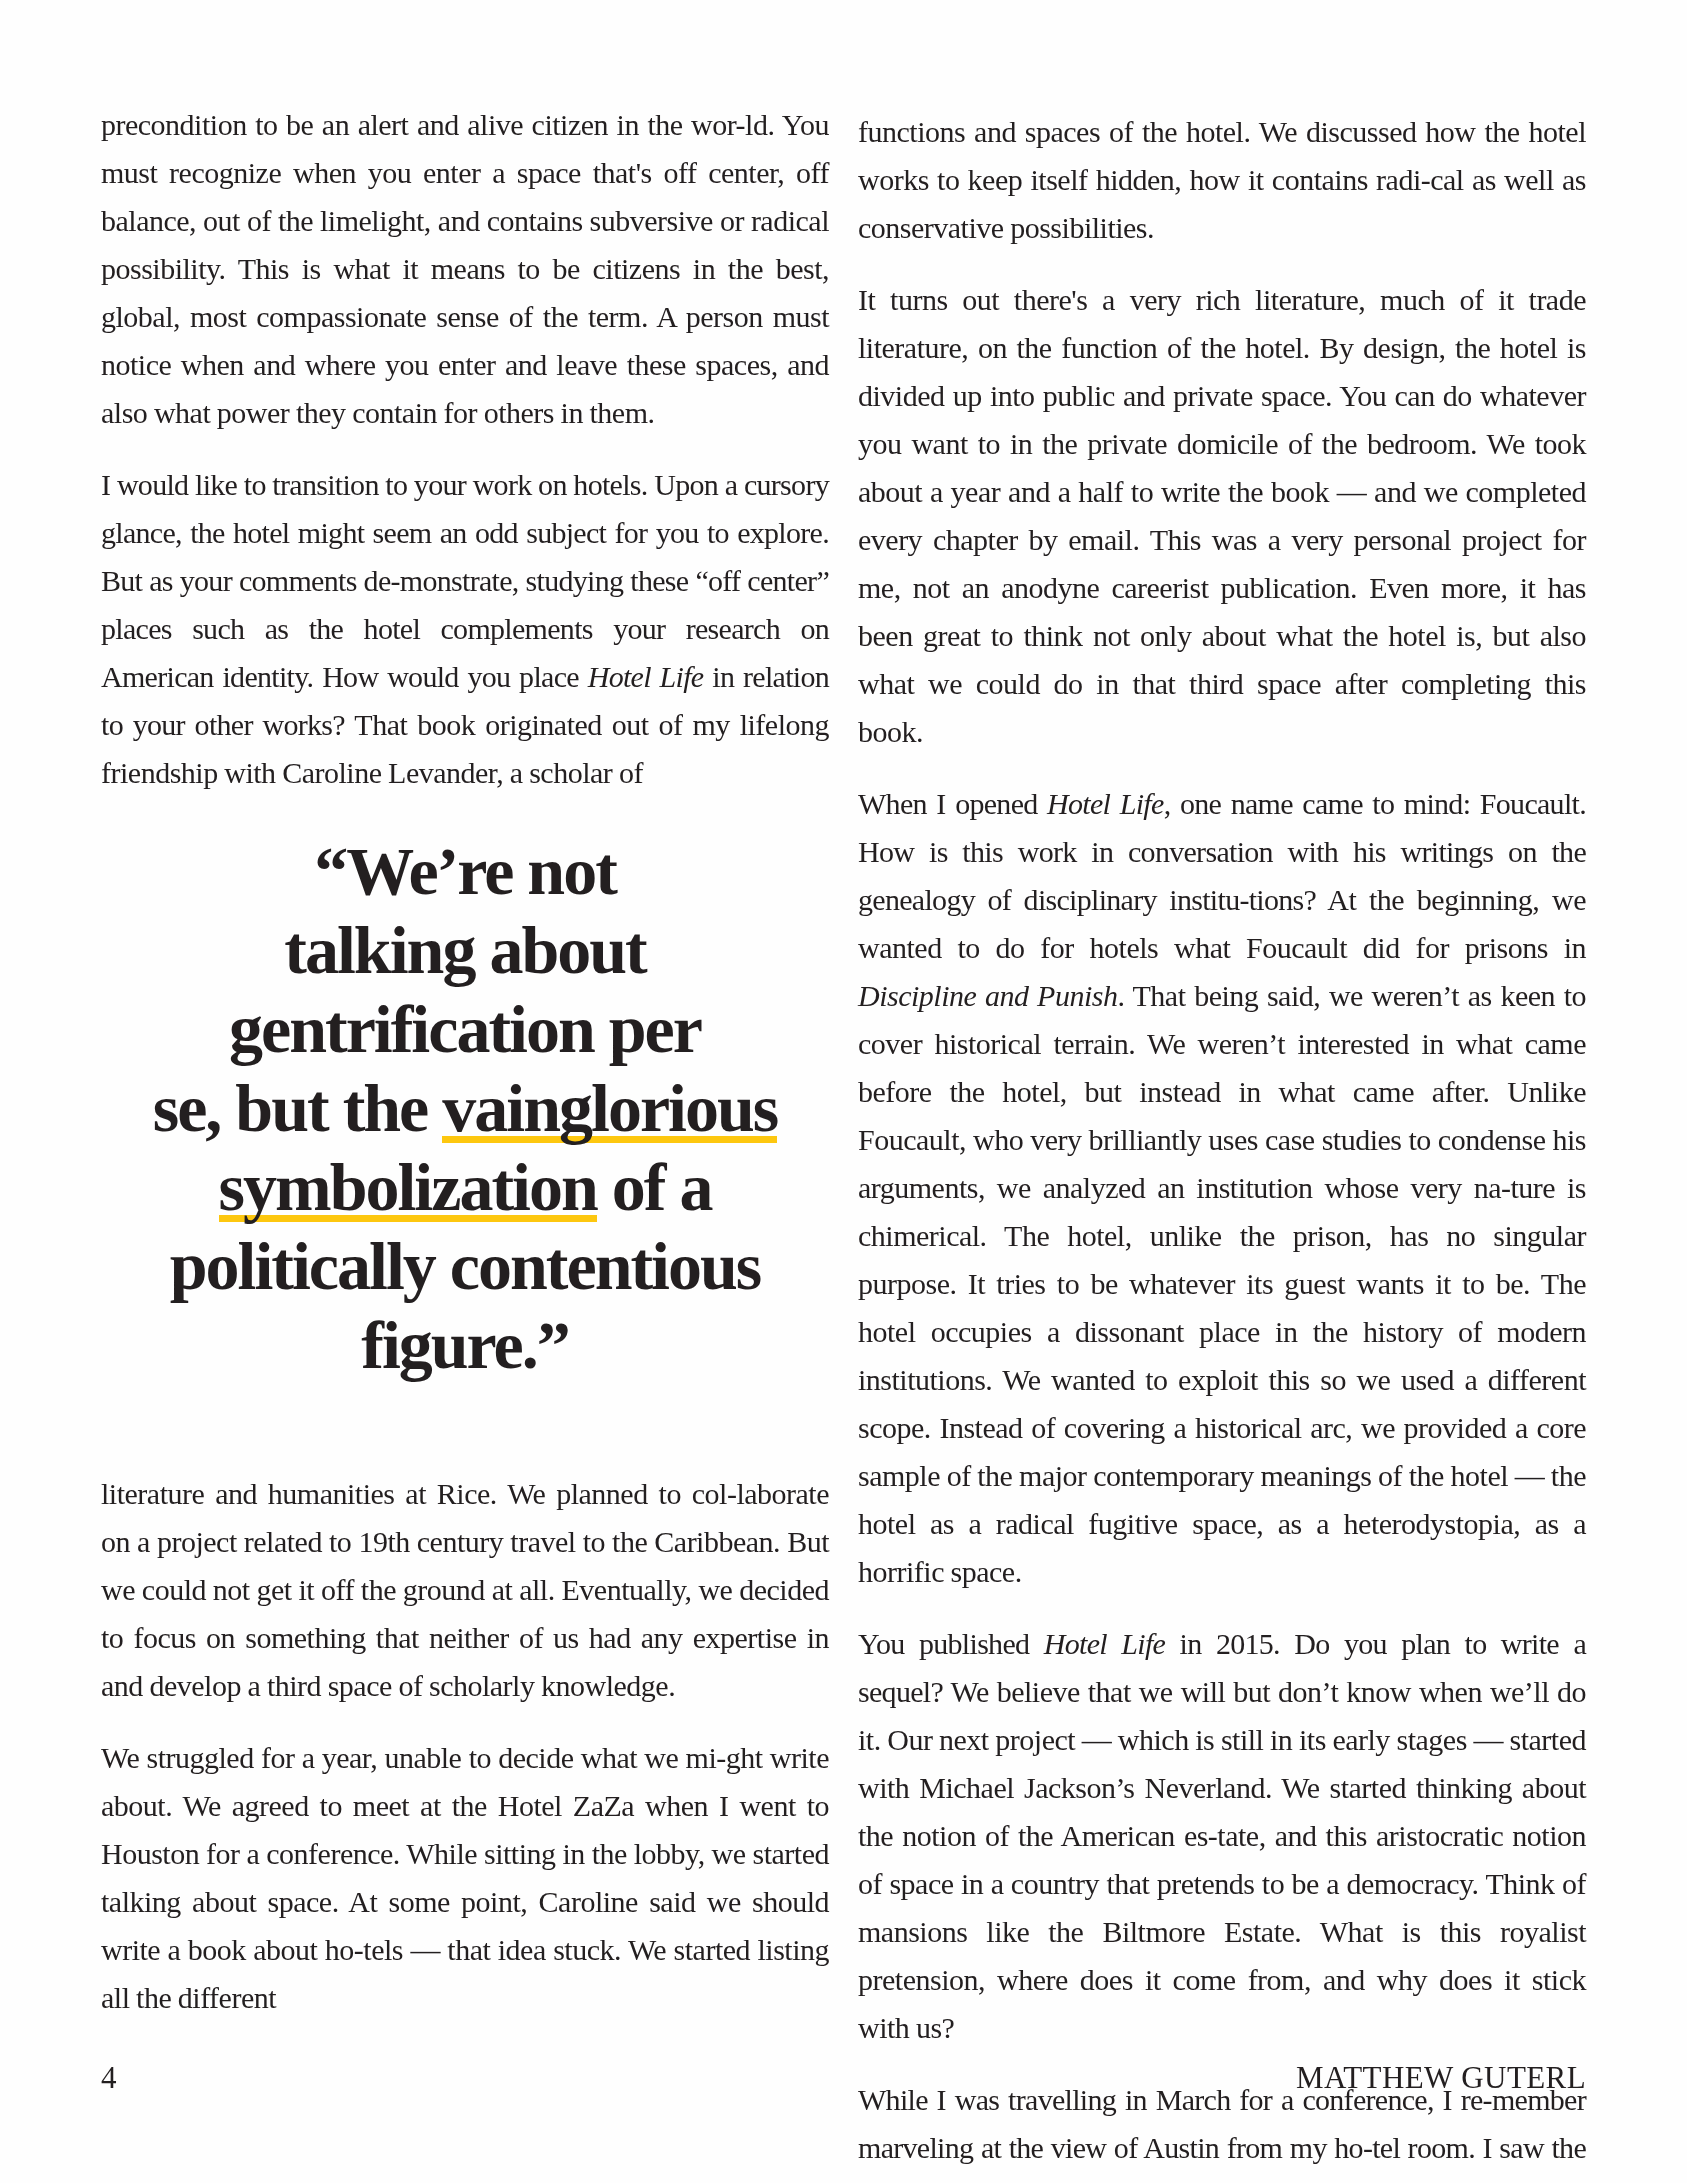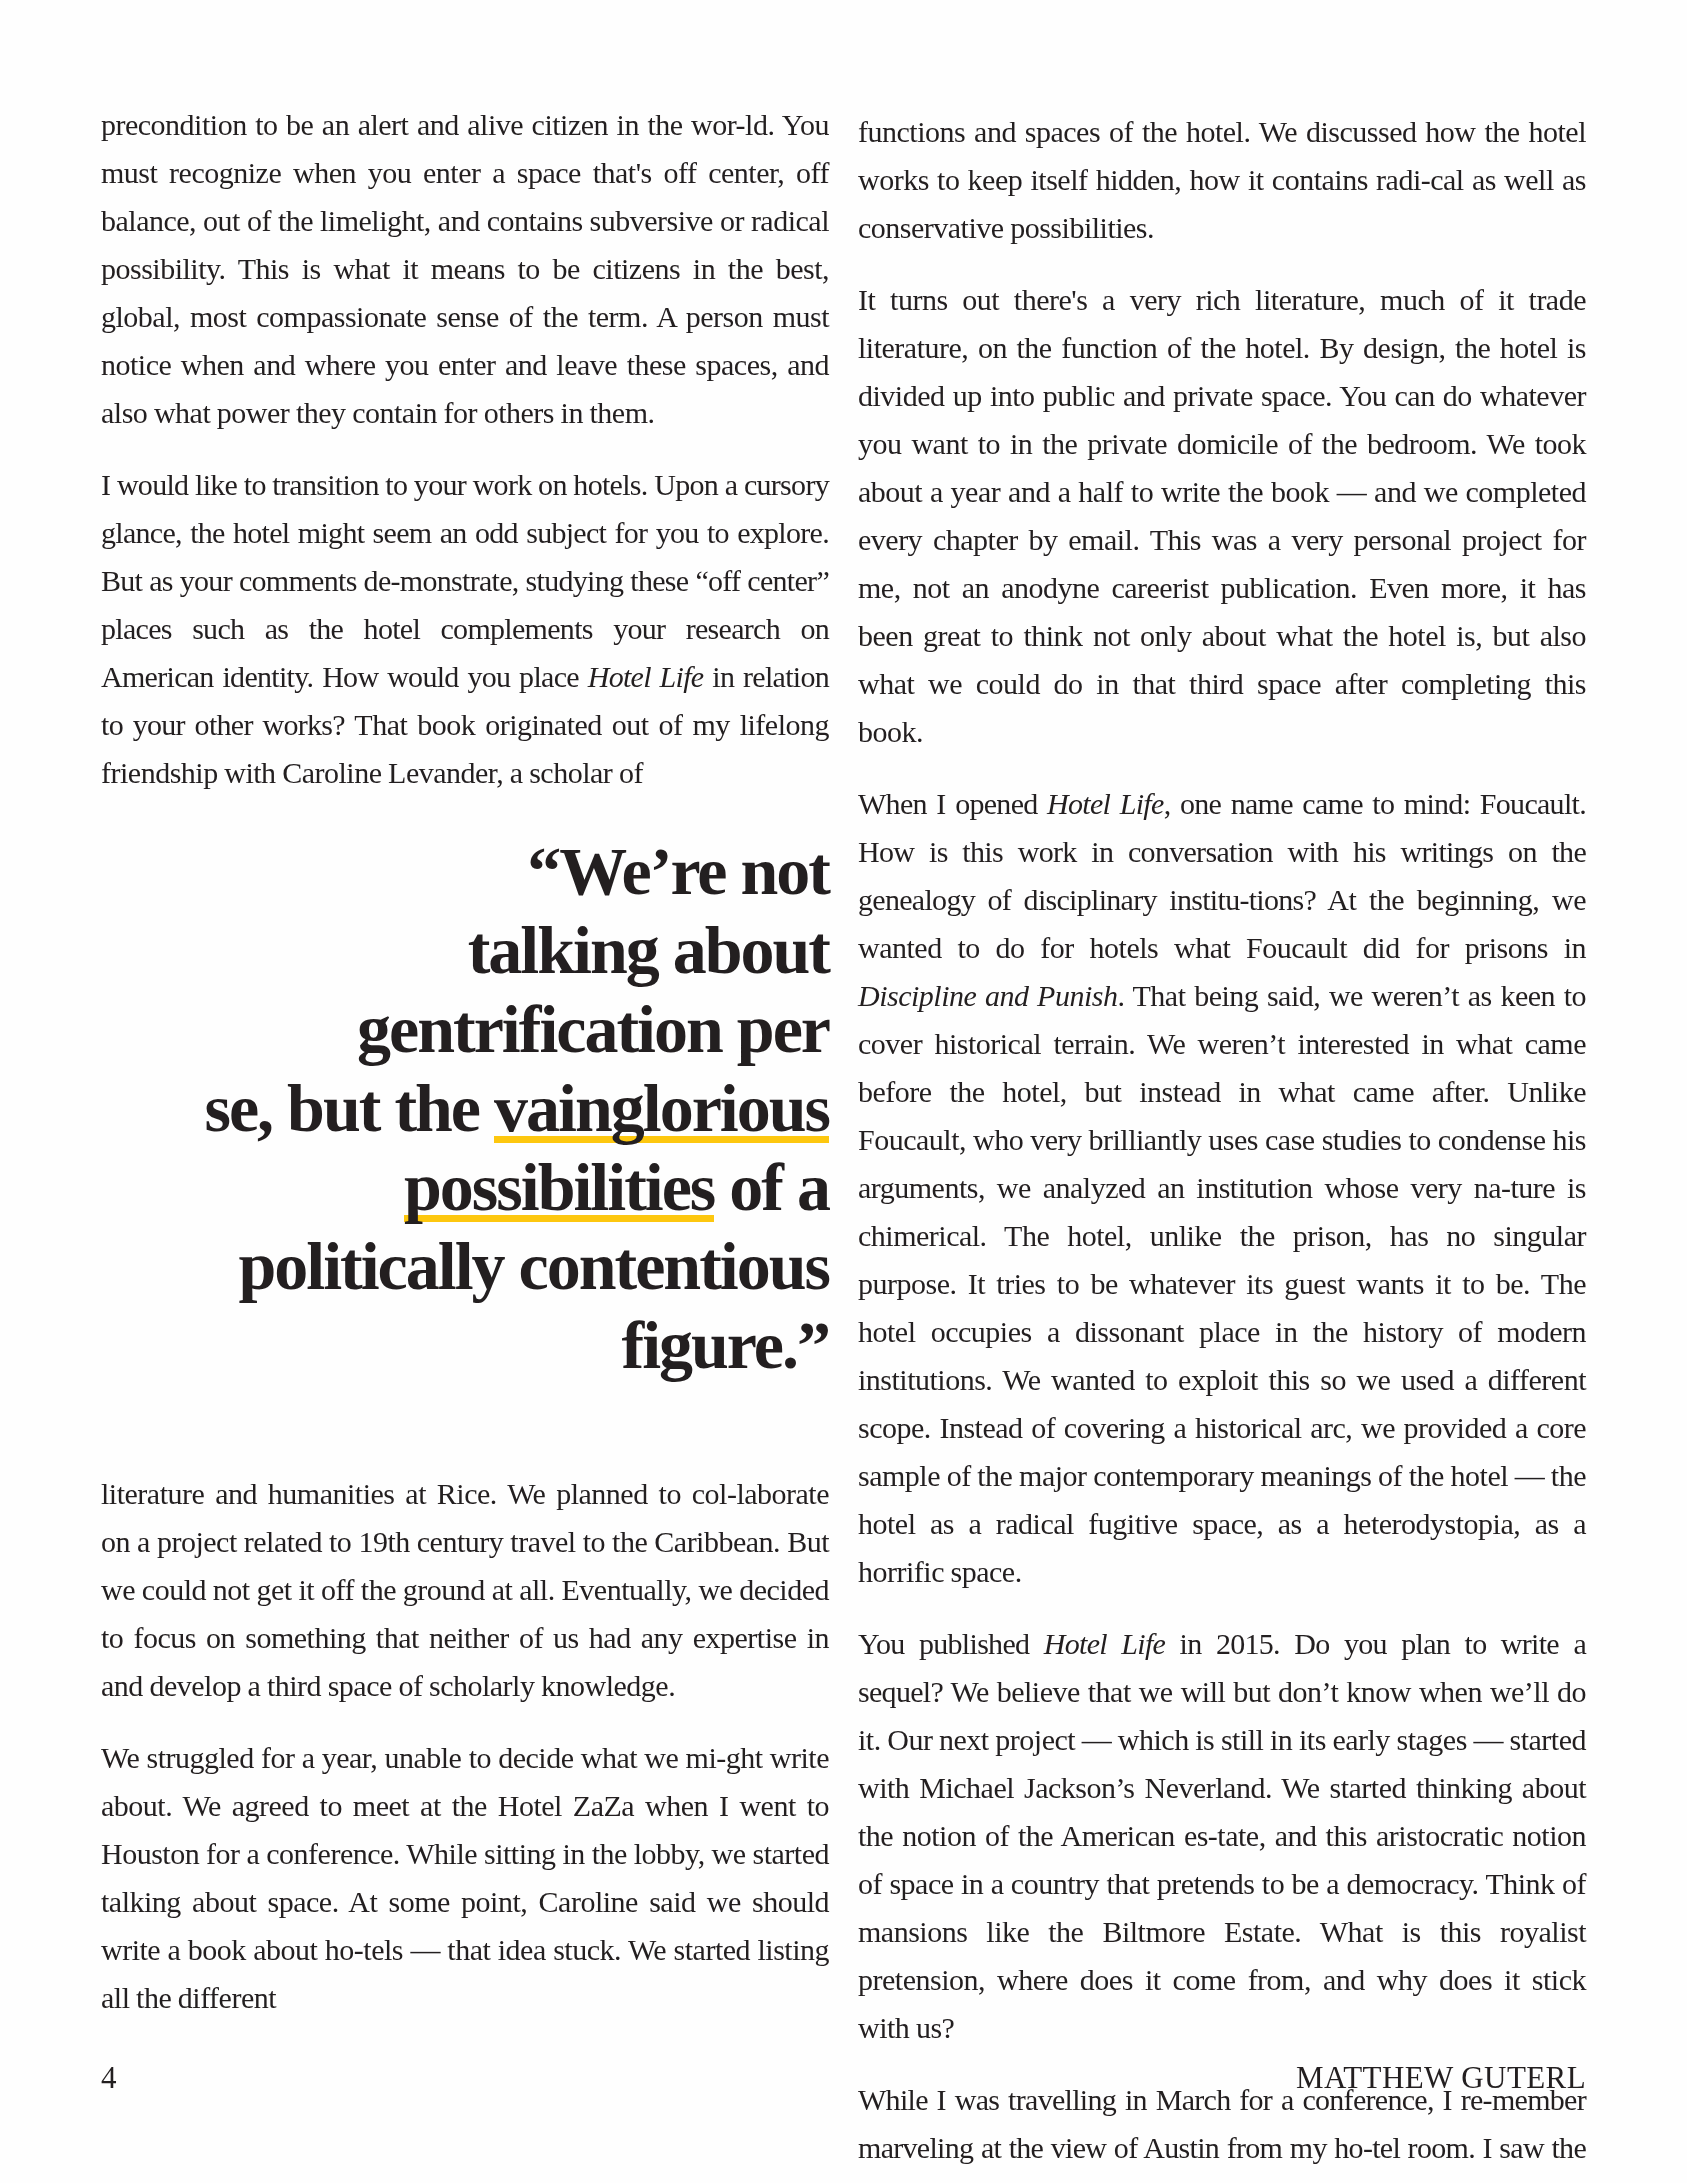--- a/index.html
+++ b/index.html
@@ -40,21 +40,21 @@
     hyphens: manual;
   }
   .para b { font-weight: normal; letter-spacing: -0.7px; }
   .para i { font-style: italic; }
 
   .pullquote {
     position: absolute;
     left: 101px;
     top: 832px;
     width: 728px;
-    text-align: right;
+    text-align: center;
     font-family: "Liberation Serif", "DejaVu Serif", serif;
     font-weight: bold;
     font-size: 68px;
     line-height: 79px;
     letter-spacing: -2px;
     color: #231f20;
   }
   .pq-line { display: block; white-space: nowrap; }
   .hl {
     text-decoration: none;
@@ -85,21 +85,21 @@
   <div class="col col-left-top">
       <p class="para"><span>precondition to be an alert and alive citizen in the wor-ld. You must recognize when you enter a space that's off center, off balance, out of the limelight, and contains subversive or radical possibility. This is what it means to be citizens in the best, global, most compassionate sense of the term. A person must notice when and where you enter and leave these spaces, and also what power they contain for others in them.</span></p>
       <p class="para"><b>I would like to transition to your work on hotels. Upon a cursory glance, the hotel might seem an odd subject for you to explore. But as your comments de-monstrate, studying these “off center” places such as the hotel complements your research on American identity. How would you place </b><b><i>Hotel Life</i></b><b> in relation to your other works?</b><span> That book originated out of my lifelong friendship with Caroline Levander, a scholar of</span></p>
     </div>
 
   <div class="pullquote">
       <span class="pq-line"><span>“We’re not</span></span>
       <span class="pq-line"><span>talking about</span></span>
       <span class="pq-line"><span>gentrification per</span></span>
       <span class="pq-line"><span>se, but the </span><span class="hl">vainglorious</span></span>
-      <span class="pq-line"><span class="hl">possibilities</span><span> of a</span></span>
+      <span class="pq-line"><span class="hl">symbolization</span><span> of a</span></span>
       <span class="pq-line"><span>politically contentious</span></span>
       <span class="pq-line"><span>figure.”</span></span>
     </div>
 
   <div class="col col-left-bottom">
       <p class="para"><span>literature and humanities at Rice. We planned to col-laborate on a project related to 19th century travel to the Caribbean. But we could not get it off the ground at all. Eventually, we decided to focus on something that neither of us had any expertise in and develop a third space of scholarly knowledge.</span></p>
       <p class="para"><span>We struggled for a year, unable to decide what we mi-ght write about. We agreed to meet at the Hotel ZaZa when I went to Houston for a conference. While sitting in the lobby, we started talking about space. At some point, Caroline said we should write a book about ho-tels — that idea stuck. We started listing all the different</span></p>
     </div>
 
   <div class="col col-right">

